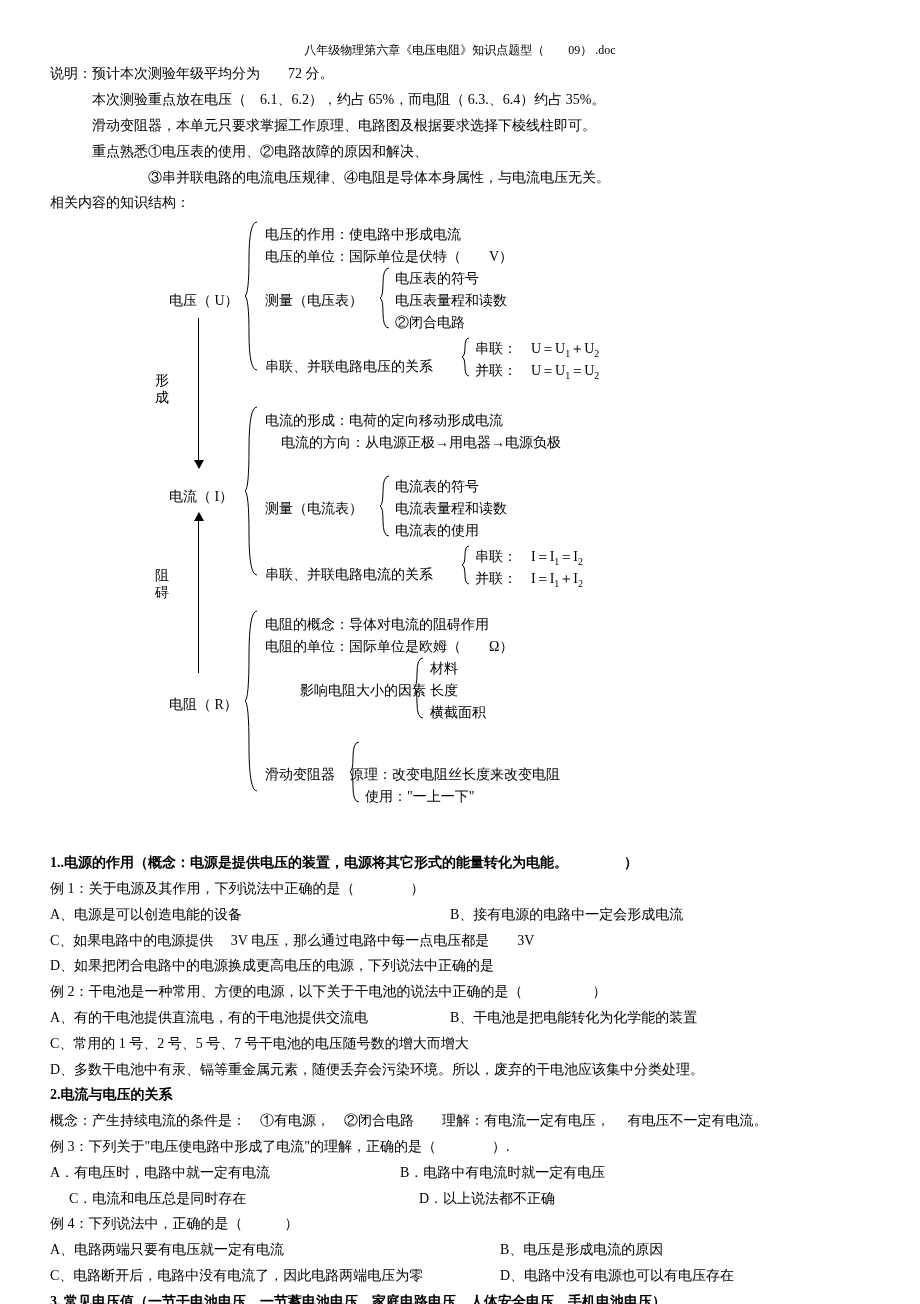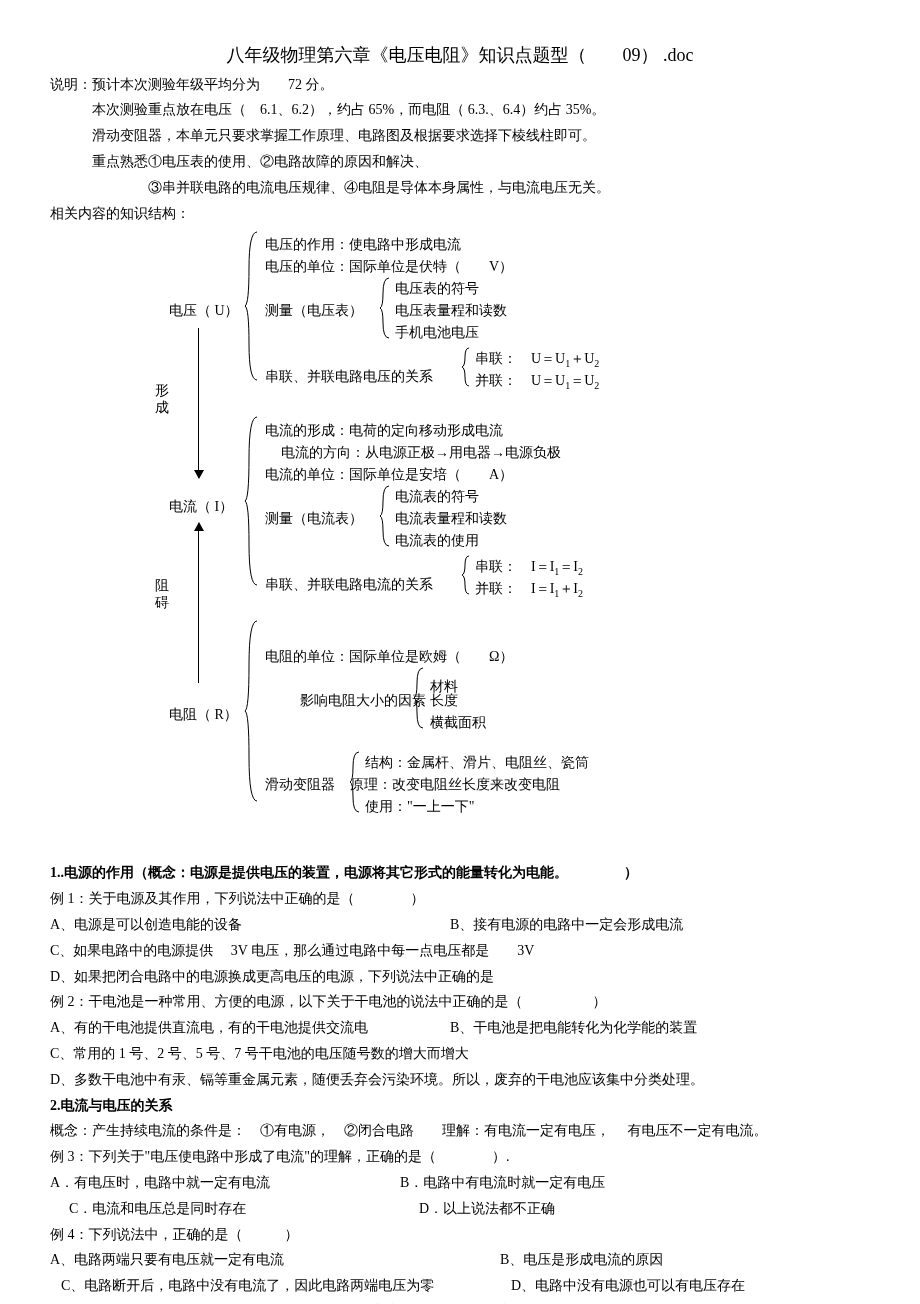--- a/index.html
+++ b/index.html
@@ -6,21 +6,21 @@
     font-family: "SimSun", "宋体", serif;
     font-size: 14px;
     line-height: 1.7;
     margin: 0;
     padding: 40px 50px;
     width: 820px;
     color: #000;
   }
   .title {
     text-align: center;
-    font-size: 18px;
+    font-size: 12px;
   }
   .para {
     margin: 2px 0;
   }
   .indent1 { margin-left: 3em; }
   .indent2 { margin-left: 7em; }
   .bold { font-weight: bold; }
   .diagram {
     position: relative;
     margin: 8px 0 8px 0;
@@ -86,38 +86,37 @@
       <path d="M14 4 Q6 4 6 40 Q6 76 2 78 Q6 80 6 116 Q6 152 14 152" fill="none" stroke="#000" stroke-width="1"></path>
     </svg>
   <div class="abs" style="left:215px; top:0px;">电压的作用：使电路中形成电流</div>
   <div class="abs" style="left:215px; top:22px;">电压的单位：国际单位是伏特（　　V）</div>
   <div class="abs" style="left:215px; top:66px;">测量（电压表）</div>
   <svg class="brace-svg" style="left:328px; top:42px;" width="14" height="66">
       <path d="M11 3 Q5 3 5 18 Q5 32 2 33 Q5 34 5 48 Q5 63 11 63" fill="none" stroke="#000" stroke-width="1"></path>
     </svg>
   <div class="abs" style="left:345px; top:44px;">电压表的符号</div>
   <div class="abs" style="left:345px; top:66px;">电压表量程和读数</div>
-  <div class="abs" style="left:345px; top:88px;">手机电池电压</div>
+  <div class="abs" style="left:345px; top:88px;">②闭合电路</div>
   <div class="abs" style="left:215px; top:132px;">串联、并联电路电压的关系</div>
   <svg class="brace-svg" style="left:410px; top:112px;" width="12" height="44">
       <path d="M9 3 Q5 3 5 12 Q5 21 2 22 Q5 23 5 32 Q5 41 9 41" fill="none" stroke="#000" stroke-width="1"></path>
     </svg>
   <div class="abs" style="left:425px; top:114px;"><span>串联：　U＝U</span><span class="sub">1</span><span>＋U</span><span class="sub">2</span></div>
   <div class="abs" style="left:425px; top:136px;"><span>并联：　U＝U</span><span class="sub">1</span><span>＝U</span><span class="sub">2</span></div>
 
   <div class="arrow-down" style="left:148px; top:95px; height:150px;"></div>
   <div class="vlabel" style="left:105px; top:150px;">形成</div>
 
   <div class="abs" style="left:119px; top:262px;">电流（ I）</div>
   <svg class="brace-svg" style="left:193px; top:180px;" width="18" height="180">
       <path d="M14 4 Q6 4 6 45 Q6 86 2 88 Q6 90 6 131 Q6 172 14 172" fill="none" stroke="#000" stroke-width="1"></path>
     </svg>
   <div class="abs" style="left:215px; top:186px;">电流的形成：电荷的定向移动形成电流</div>
   <div class="abs" style="left:215px; top:208px;margin-left:16px;">电流的方向：从电源正极→用电器→电源负极</div>
-  <div class="abs" style="left:215px; top:230px;">电流的单位：国际单位是安培（　　A）</div>
   <div class="abs" style="left:215px; top:274px;">测量（电流表）</div>
   <svg class="brace-svg" style="left:328px; top:250px;" width="14" height="66">
       <path d="M11 3 Q5 3 5 18 Q5 32 2 33 Q5 34 5 48 Q5 63 11 63" fill="none" stroke="#000" stroke-width="1"></path>
     </svg>
   <div class="abs" style="left:345px; top:252px;">电流表的符号</div>
   <div class="abs" style="left:345px; top:274px;font-family:Liberation Serif, serif;">电流表量程和读数</div>
   <div class="abs" style="left:345px; top:296px;">电流表的使用</div>
   <div class="abs" style="left:215px; top:340px;">串联、并联电路电流的关系</div>
   <svg class="brace-svg" style="left:410px; top:320px;" width="12" height="44">
       <path d="M9 3 Q5 3 5 12 Q5 21 2 22 Q5 23 5 32 Q5 41 9 41" fill="none" stroke="#000" stroke-width="1"></path>
@@ -125,33 +124,33 @@
   <div class="abs" style="left:425px; top:322px;"><span>串联：　I＝I</span><span class="sub">1</span><span>＝I</span><span class="sub">2</span></div>
   <div class="abs" style="left:425px; top:344px;"><span>并联：　I＝I</span><span class="sub">1</span><span>＋I</span><span class="sub">2</span></div>
 
   <div class="arrow-up" style="left:148px; top:290px; height:160px;"></div>
   <div class="vlabel" style="left:105px; top:345px;">阻碍</div>
 
   <div class="abs" style="left:119px; top:470px;">电阻（ R）</div>
   <svg class="brace-svg" style="left:193px; top:384px;" width="18" height="190">
       <path d="M14 4 Q6 4 6 48 Q6 92 2 94 Q6 96 6 140 Q6 184 14 184" fill="none" stroke="#000" stroke-width="1"></path>
     </svg>
+  <div class="abs" style="left:215px; top:390px;">电阻的概念：导体对电流的阻碍作用</div>
   <div class="abs" style="left:215px; top:412px;">电阻的单位：国际单位是欧姆（　　Ω）</div>
   <div class="abs" style="left:215px; top:456px;margin-left:35px;">影响电阻大小的因素</div>
   <svg class="brace-svg" style="left:362px; top:432px;" width="14" height="66">
       <path d="M11 3 Q5 3 5 18 Q5 32 2 33 Q5 34 5 48 Q5 63 11 63" fill="none" stroke="#000" stroke-width="1"></path>
     </svg>
-  <div class="abs" style="left:380px; top:434px;margin-top:8px;">材料</div>
+  <div class="abs" style="left:380px; top:434px;">材料</div>
   <div class="abs" style="left:380px; top:456px;">长度</div>
   <div class="abs" style="left:380px; top:478px;">横截面积</div>
   <div class="abs" style="left:215px; top:540px;">滑动变阻器</div>
   <svg class="brace-svg" style="left:298px; top:516px;" width="14" height="66">
       <path d="M11 3 Q5 3 5 18 Q5 32 2 33 Q5 34 5 48 Q5 63 11 63" fill="none" stroke="#000" stroke-width="1"></path>
     </svg>
-  <div class="abs" style="left:315px; top:518px;">结构：金属杆、滑片、电阻丝、瓷筒</div>
   <div class="abs" style="left:300px; top:540px;">原理：改变电阻丝长度来改变电阻</div>
   <div class="abs" style="left:315px; top:562px;">使用："一上一下"</div>
 </div>
 
 <div class="para bold">1..电源的作用（概念：电源是提供电压的装置，电源将其它形式的能量转化为电能。　　　　）</div>
 <div class="para">例 1：关于电源及其作用，下列说法中正确的是（　　　　）</div>
 <div class="para"><span style="display:inline-block;width:400px;">A、电源是可以创造电能的设备</span><span>B、接有电源的电路中一定会形成电流</span></div>
 <div class="para">C、如果电路中的电源提供　 3V 电压，那么通过电路中每一点电压都是　　3V</div>
 <div class="para">D、如果把闭合电路中的电源换成更高电压的电源，下列说法中正确的是</div>
 <div class="para">例 2：干电池是一种常用、方便的电源，以下关于干电池的说法中正确的是（　　　　　）</div>
@@ -159,15 +158,15 @@
 <div class="para">C、常用的 1 号、2 号、5 号、7 号干电池的电压随号数的增大而增大</div>
 <div class="para">D、多数干电池中有汞、镉等重金属元素，随便丢弃会污染环境。所以，废弃的干电池应该集中分类处理。</div>
 
 <div class="para bold">2.电流与电压的关系</div>
 <div class="para">概念：产生持续电流的条件是：　①有电源，　②闭合电路　　理解：有电流一定有电压，　 有电压不一定有电流。</div>
 <div class="para">例 3：下列关于"电压使电路中形成了电流"的理解，正确的是（　　　　）.</div>
 <div class="para"><span style="display:inline-block;width:350px;">A．有电压时，电路中就一定有电流</span><span>B．电路中有电流时就一定有电压</span></div>
 <div class="para"><span style="display:inline-block;width:350px;margin-left:19px;">C．电流和电压总是同时存在</span><span>D．以上说法都不正确</span></div>
 <div class="para">例 4：下列说法中，正确的是（　　　）</div>
 <div class="para"><span style="display:inline-block;width:450px;">A、电路两端只要有电压就一定有电流</span><span>B、电压是形成电流的原因</span></div>
-<div class="para"><span style="display:inline-block;width:450px;margin-left:11px;">C、电路断开后，电路中没有电流了，因此电路两端电压为零</span><span>D、电路中没有电源也可以有电压存在</span></div>
+<div class="para"><span style="display:inline-block;width:450px;">C、电路断开后，电路中没有电流了，因此电路两端电压为零</span><span>D、电路中没有电源也可以有电压存在</span></div>
 
 <div class="para bold">3. 常见电压值（一节干电池电压、一节蓄电池电压、家庭电路电压、人体安全电压、手机电池电压）</div>
 
 </body></html>

